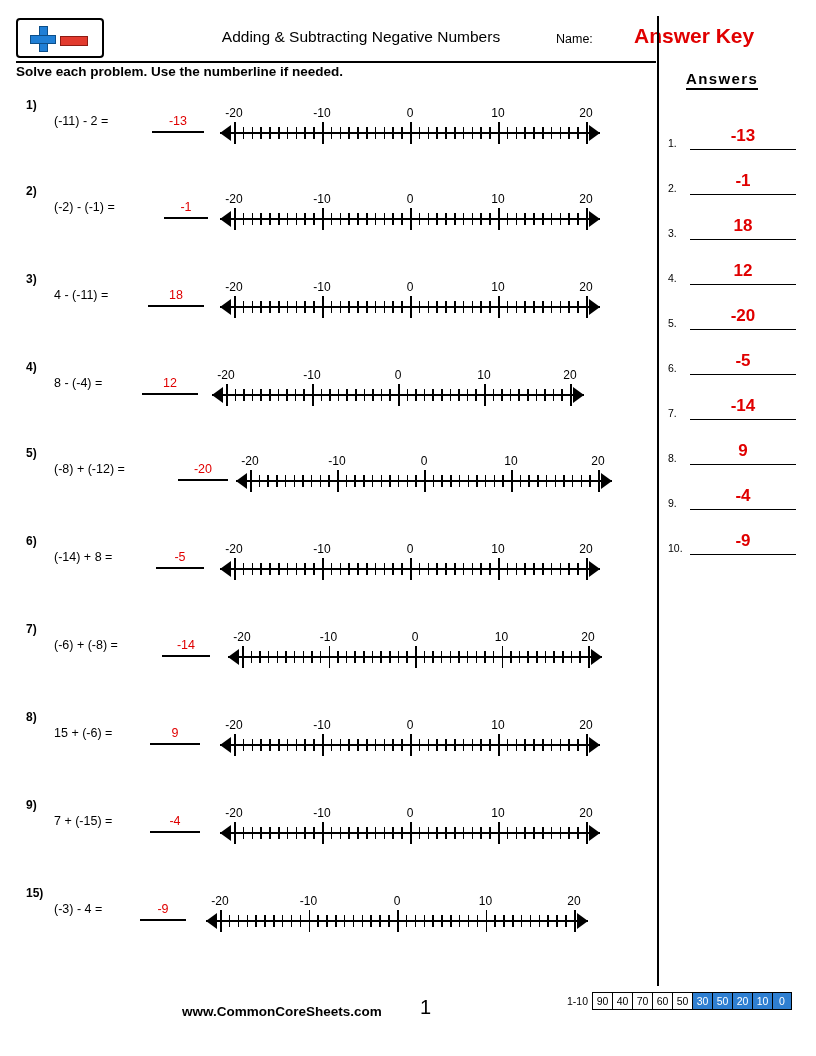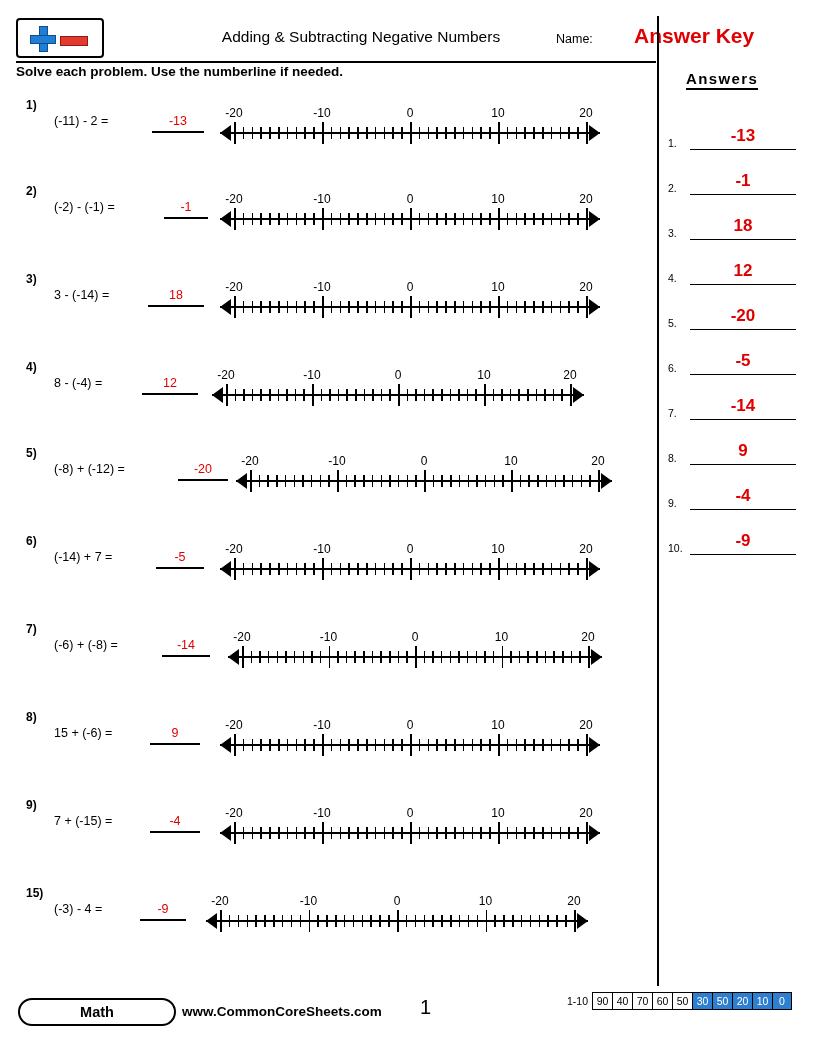--- a/index.html
+++ b/index.html
@@ -490,21 +490,21 @@
           <div class="tick major" style="left: 366px;"></div>
           <div class="nl-label" style="left: 14px;">-20</div>
           <div class="nl-label" style="left: 102px;">-10</div>
           <div class="nl-label" style="left: 190px;">0</div>
           <div class="nl-label" style="left: 278px;">10</div>
           <div class="nl-label" style="left: 366px;">20</div>
         </div>
       </div>
       <div class="problem" style="top: 272px;">
         <div class="pnum">3)</div>
-        <div class="pexpr">3 - (-14) =</div>
+        <div class="pexpr">4 - (-11) =</div>
         <div class="pans-line" style="left: 132px; width: 56px;"></div>
         <div class="pans-val" style="left: 132px; width: 56px;">18</div>
         <div class="numline" style="left: 204px; width: 380px; height: 42px;">
           <div class="nl-axis" style="width: 380px;"></div>
           <div class="nl-arrow-l"></div>
           <div class="nl-arrow-r" style="left: 369px;"></div>
           <div class="tick major" style="left: 14px;"></div>
           <div class="tick minor" style="left: 22.8px;"></div>
           <div class="tick minor" style="left: 31.6px;"></div>
           <div class="tick minor" style="left: 40.4px;"></div>
@@ -661,21 +661,21 @@
           <div class="tick major" style="left: 362px;"></div>
           <div class="nl-label" style="left: 14px;">-20</div>
           <div class="nl-label" style="left: 101px;">-10</div>
           <div class="nl-label" style="left: 188px;">0</div>
           <div class="nl-label" style="left: 275px;">10</div>
           <div class="nl-label" style="left: 362px;">20</div>
         </div>
       </div>
       <div class="problem" style="top: 534px;">
         <div class="pnum">6)</div>
-        <div class="pexpr">(-14) + 7 =</div>
+        <div class="pexpr">(-14) + 8 =</div>
         <div class="pans-line" style="left: 140px; width: 48px;"></div>
         <div class="pans-val" style="left: 140px; width: 48px;">-5</div>
         <div class="numline" style="left: 204px; width: 380px; height: 42px;">
           <div class="nl-axis" style="width: 380px;"></div>
           <div class="nl-arrow-l"></div>
           <div class="nl-arrow-r" style="left: 369px;"></div>
           <div class="tick major" style="left: 14px;"></div>
           <div class="tick minor" style="left: 22.8px;"></div>
           <div class="tick minor" style="left: 31.6px;"></div>
           <div class="tick minor" style="left: 40.4px;"></div>
@@ -946,23 +946,20 @@
           <div class="tick major" style="left: 368px;"></div>
           <div class="nl-label" style="left: 14px;">-20</div>
           <div class="nl-label" style="left: 102.5px;">-10</div>
           <div class="nl-label" style="left: 191px;">0</div>
           <div class="nl-label" style="left: 279.5px;">10</div>
           <div class="nl-label" style="left: 368px;">20</div>
         </div>
       </div>
     </div>
 
-  <div class="math-pill">
-    <span>Math</span>
-  </div>
   <div class="site">www.CommonCoreSheets.com</div>
   <div class="pagenum">1</div>
   <div class="score-strip" id="score-strip">
       <div class="sc-label">1-10</div>
       <div class="sc">90</div>
       <div class="sc">40</div>
       <div class="sc">70</div>
       <div class="sc">60</div>
       <div class="sc">50</div>
       <div class="sc hl">30</div>

